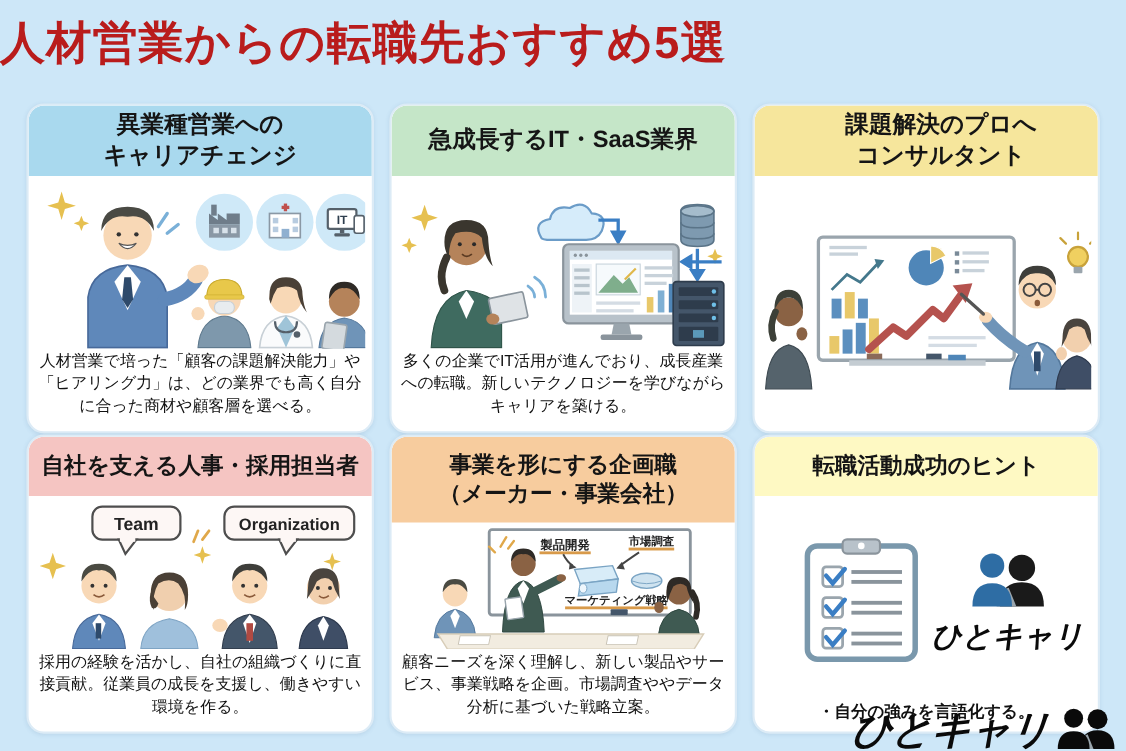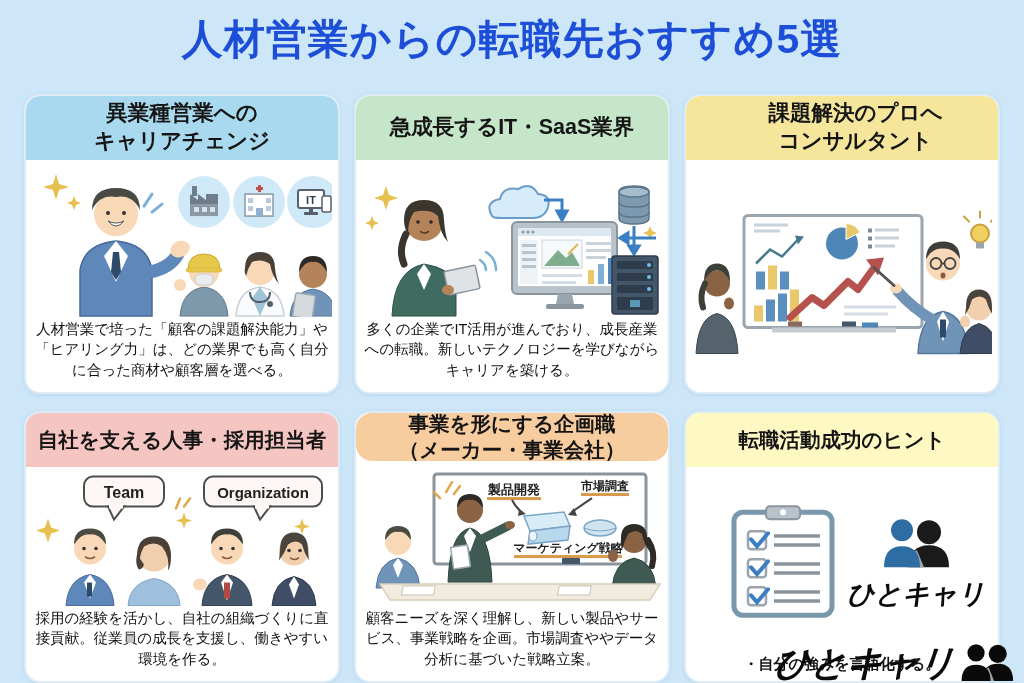--- a/index.html
+++ b/index.html
@@ -2,41 +2,41 @@
 <html><head>
 <meta charset="utf-8">
 <style>
   html,body{margin:0;padding:0;}
   body{
     width:1024px;height:683px;overflow:hidden;
     font-family:"Liberation Sans","DejaVu Sans",sans-serif;
     background:#cde7f8;position:relative;color:#0d0d0d;
   }
   .page-title{
-    text-align:center;font-size:41px;font-weight:800;letter-spacing:1px;
-    padding-top:17px;line-height:1.1;color:#1d4ed8;
+    text-align:left;font-size:41px;font-weight:800;letter-spacing:1px;
+    padding-top:17px;line-height:1.1;color:#b91c1c;
   }
   .grid{
     position:absolute;left:24px;top:94px;width:976px;
     display:grid;grid-template-columns:repeat(3,1fr);
-    grid-template-rows:300px 272px;gap:17px 14px;
+    grid-template-rows:300px 272px;gap:1px 14px;
   }
   .card{
     background:#fff;border:2px solid #dcebf6;border-radius:16px;
     overflow:hidden;display:flex;flex-direction:column;
     box-shadow:0 1px 4px rgba(60,100,140,.12);
   }
   .card-header{
     display:flex;flex-direction:column;justify-content:center;align-items:center;
     text-align:center;font-weight:800;color:#151515;
     border-radius:14px 14px 0 0;
   }
   .row1 .card-header{height:64px;font-size:21.5px;line-height:1.28;}
   .row2 .card-header{height:54px;font-size:20.5px;line-height:1.25;}
-  .row2 .card-header.two-line{height:48px;border-radius:16px;}
+  .row2 .card-header.two-line{height:78px;}
   .card-illustration{
     flex:1;display:flex;align-items:flex-end;justify-content:center;
     padding:3px 6px 0;min-height:0;
   }
   .card-illustration svg{width:100%;height:100%;}
   .card-body{
     text-align:center;font-weight:400;font-size:14.5px;line-height:1.4;
     padding:2px 8px 12px;color:#111;
   }
   .hints-bullets{

